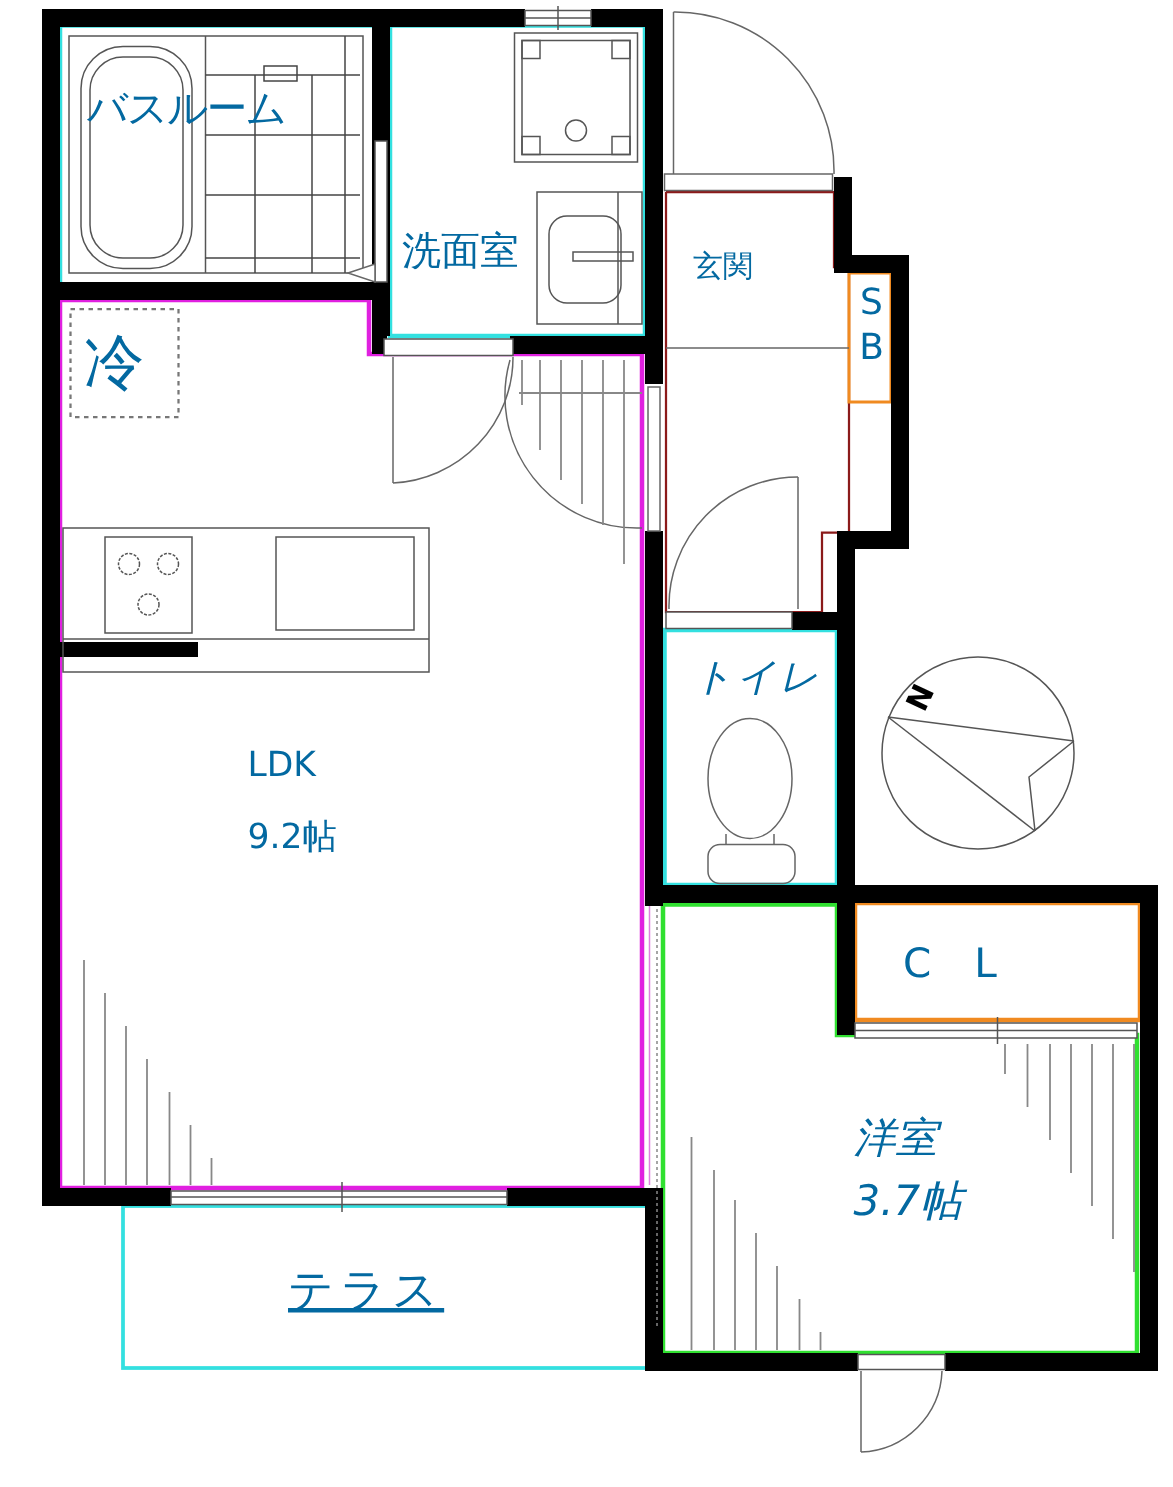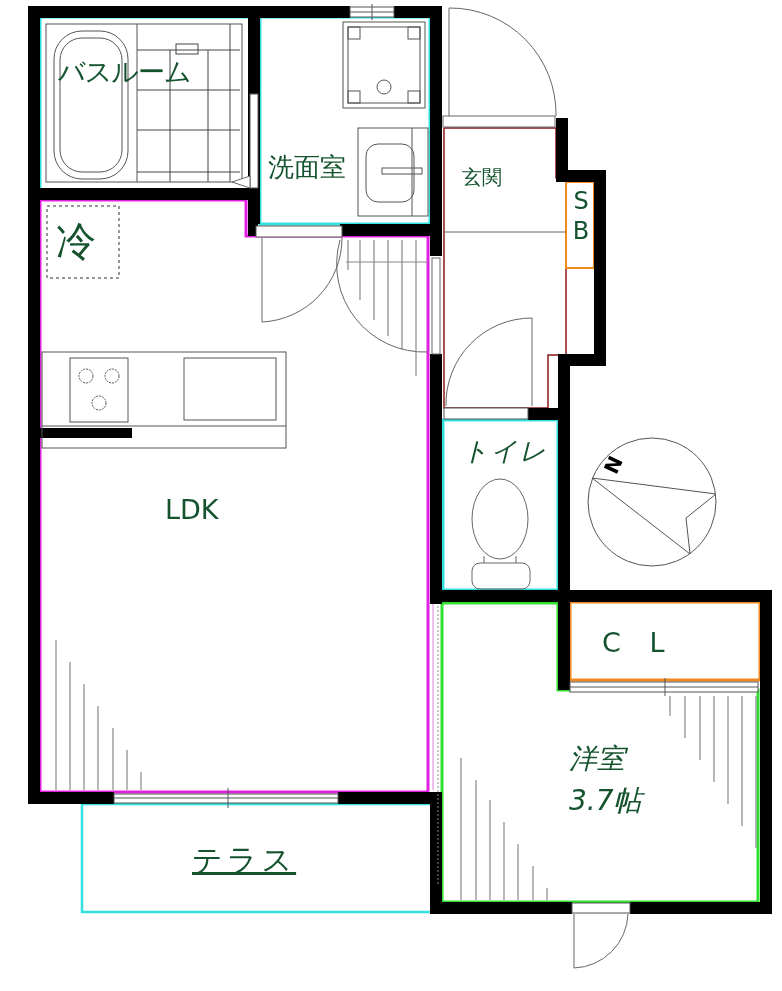--- a/index.html
+++ b/index.html
@@ -1,25 +1,25 @@
 <!DOCTYPE html>
 <html><head>
 <meta charset="utf-8">
 <style>
   html, body { margin:0; padding:0; background:#ffffff; }
   body { width:782px; height:991px; position:relative; overflow:hidden; font-family:"DejaVu Sans", sans-serif; }
   #plan { position:absolute; left:0; top:0; }
-  .lbl { position:absolute; color:#14532d; font-family:"DejaVu Sans", sans-serif; white-space:nowrap; }
+  .lbl { position:absolute; color:#0369a1; font-family:"DejaVu Sans", sans-serif; white-space:nowrap; }
   .lbl-bath { left:58px; top:54px; font-size:27px; letter-spacing:-1px; }
   .lbl-wash { left:268px; top:112px; font-size:26px;margin-top:38px; }
   .lbl-genkan { left:462px; top:164px; font-size:20px; }
   .lbl-sb { left:569px; top:186px; font-size:24px; width:24px; text-align:center; line-height:30px; white-space:normal; }
   .lbl-fridge { left:56px; top:214px; font-size:40px; }
   .lbl-toilet { left:462px; top:434px; font-size:26px; letter-spacing:2px;font-style:italic; }
-  .lbl-ldk { left:165px; top:486px; font-size:27px; line-height:48px; text-align:left; }
+  .lbl-ldk { left:165px; top:486px; font-size:23px; line-height:48px; text-align:left; }
   .lbl-cl { left:602px; top:627px; font-size:27px; letter-spacing:10px; }
   .lbl-western { left:569px; top:738px; font-size:28px; line-height:42px;font-style:italic; }
   .lbl-terrace { left:192px; top:840px; font-size:30px; letter-spacing:4px;text-decoration:underline; }
   .compass-n { position:absolute; left:605px; top:453px; font-size:20px; transform:rotate(-65deg); font-weight:bold; }
 </style>
 </head>
 <body>
 
 <svg id="plan" width="782" height="991" viewBox="0 0 782 991" xmlns="http://www.w3.org/2000/svg">
 
@@ -230,20 +230,21 @@
 <div class="lbl lbl-wash">洗面室</div>
 <div class="lbl lbl-genkan">玄関</div>
 <div class="lbl lbl-sb">
   <div>S</div>
   <div>B</div>
 </div>
 <div class="lbl lbl-fridge">冷</div>
 <div class="lbl lbl-toilet">トイレ</div>
 <div class="lbl lbl-ldk">
   <div>LDK</div>
+  <div>9.2帖</div>
 </div>
 <div class="lbl lbl-cl">C L</div>
 <div class="lbl lbl-western">
   <div>洋室</div>
   <div>3.7帖</div>
 </div>
 <div class="lbl lbl-terrace">テラス</div>
 <div class="compass-n">N</div>
 
 </body></html>

